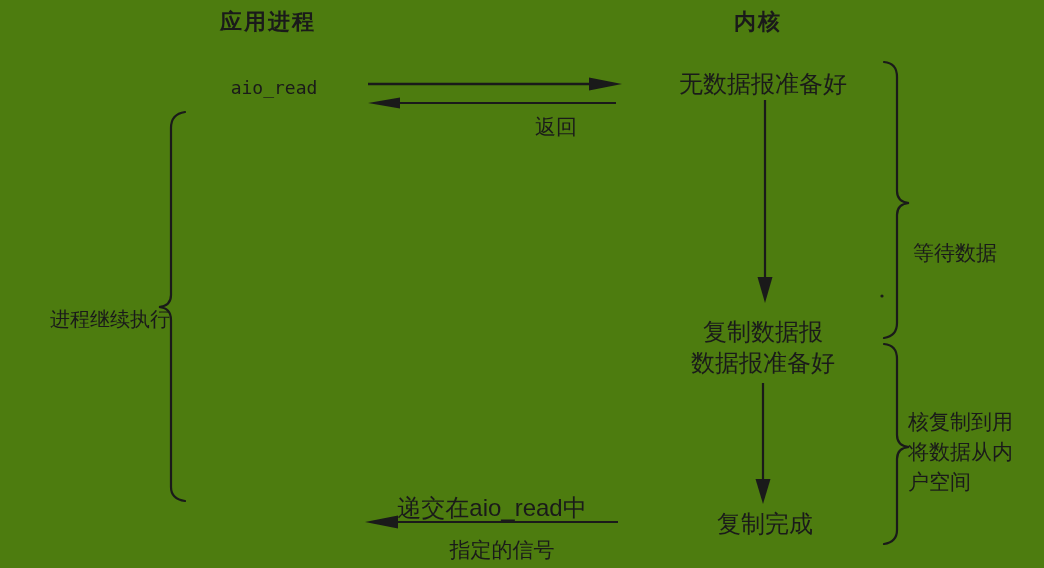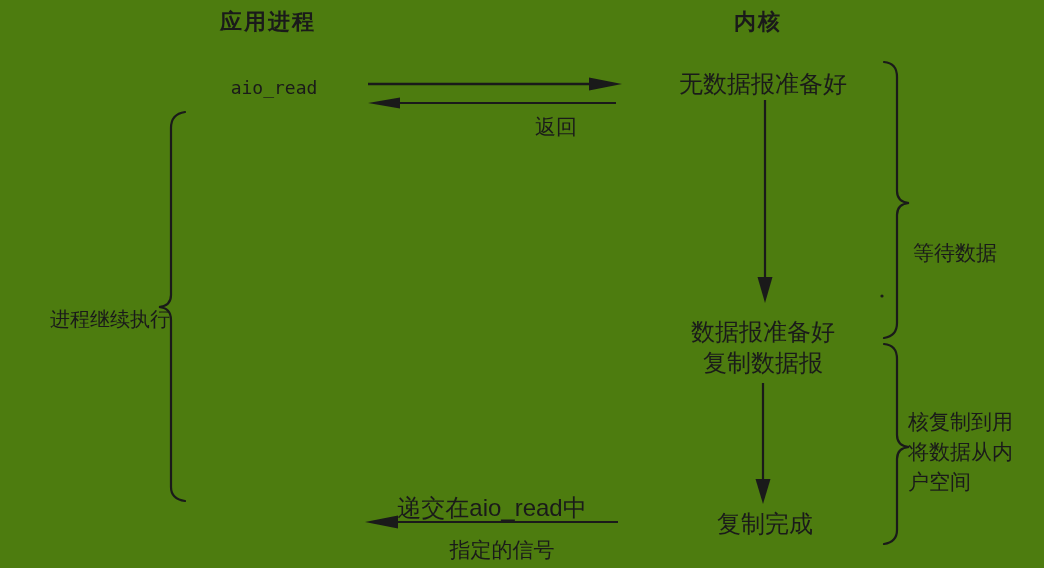--- a/index.html
+++ b/index.html
@@ -100,22 +100,22 @@
 
   <div class="lbl hdr" style="left:168px; top:8px; width:200px;">应用进程</div>
   <div class="lbl hdr" style="left:658px; top:8px; width:200px;">内核</div>
 
   <div class="lbl mono" style="left:174px; top:77px; width:200px;">aio_read</div>
 
   <div class="lbl cjk" style="left:377px; top:114px; width:200px; font-size:21px;text-align:right;">返回</div>
 
   <div class="lbl cjk" style="left:663px; top:69px; width:200px;">无数据报准备好</div>
   <div class="lbl cjk multiline" style="left:663px; top:316px; width:200px; line-height:31px;">
+    <div>复制数据报</div>
     <div>数据报准备好</div>
-    <div>复制数据报</div>
   </div>
   <div class="lbl cjk" style="left:665px; top:509px; width:200px;">复制完成</div>
 
   <div class="lbl cjk left-align" style="left:913px; top:192px; font-size:21px;margin-top:48px;">等待数据</div>
   <div class="lbl cjk left-align multiline" style="left:908px; top:407px; width:134px; line-height:30px; font-size:21px;">
     <div>核复制到用</div>
     <div>将数据从内</div>
     <div>户空间</div>
   </div>
 

